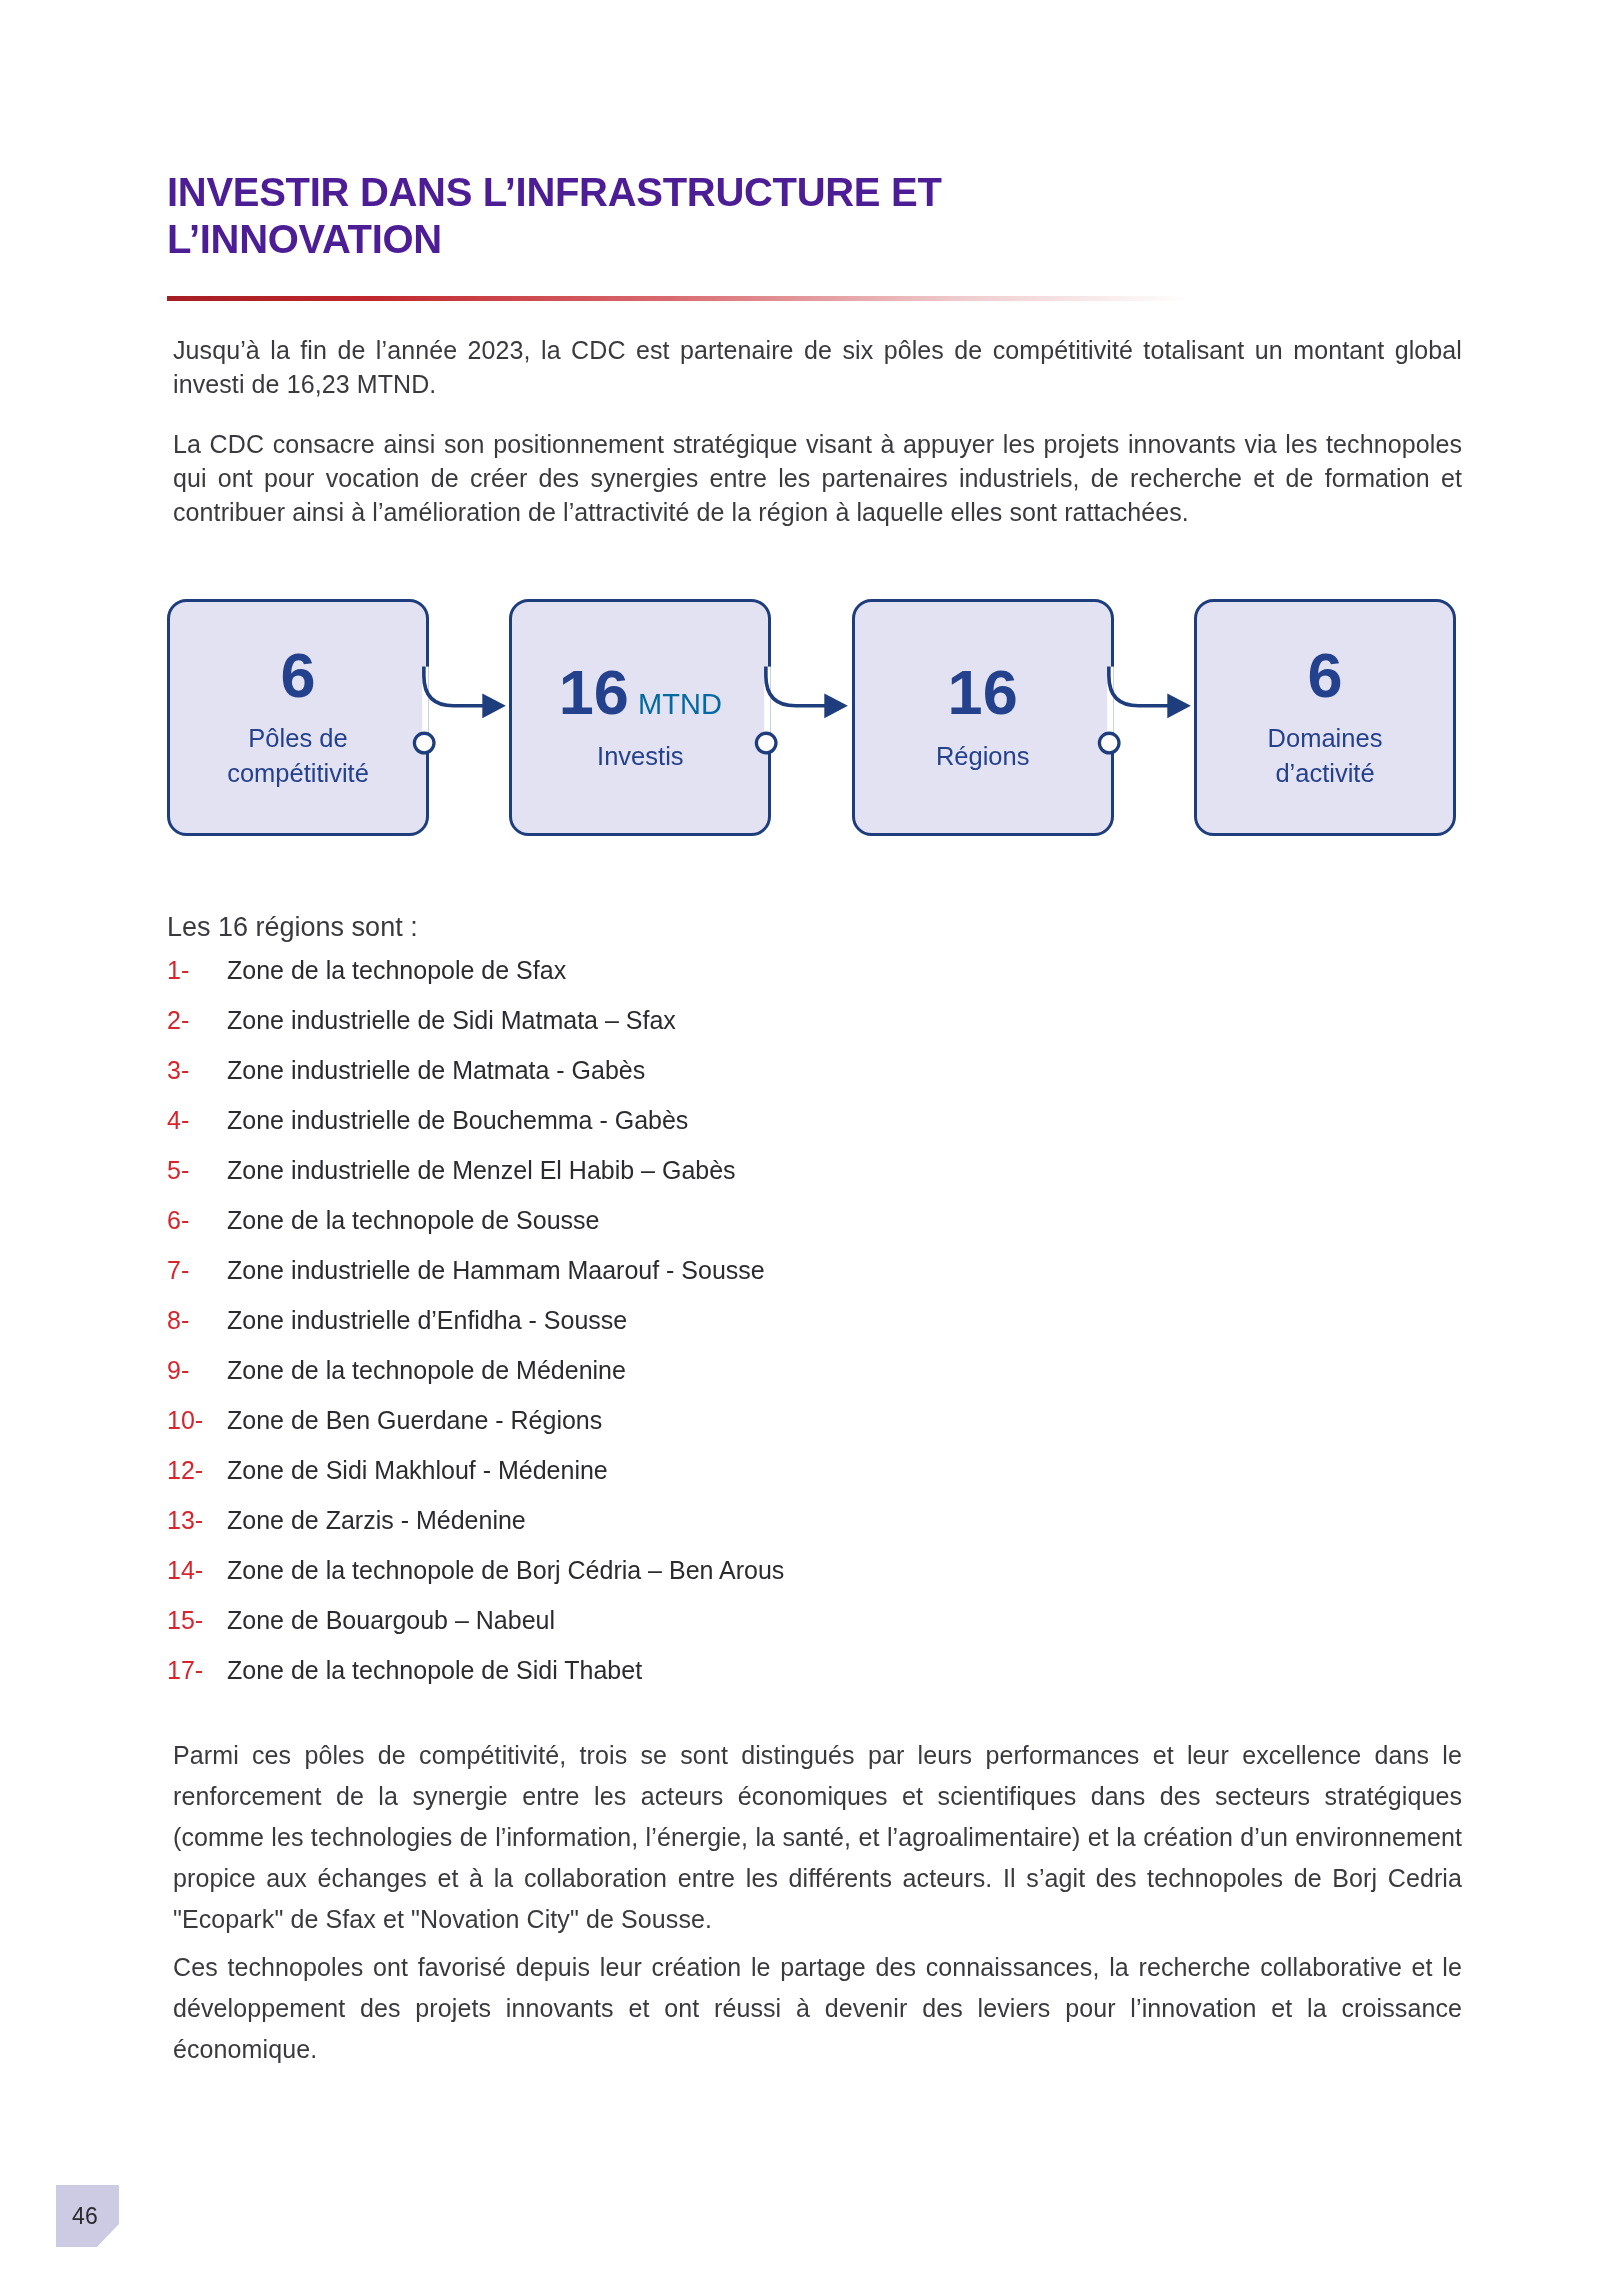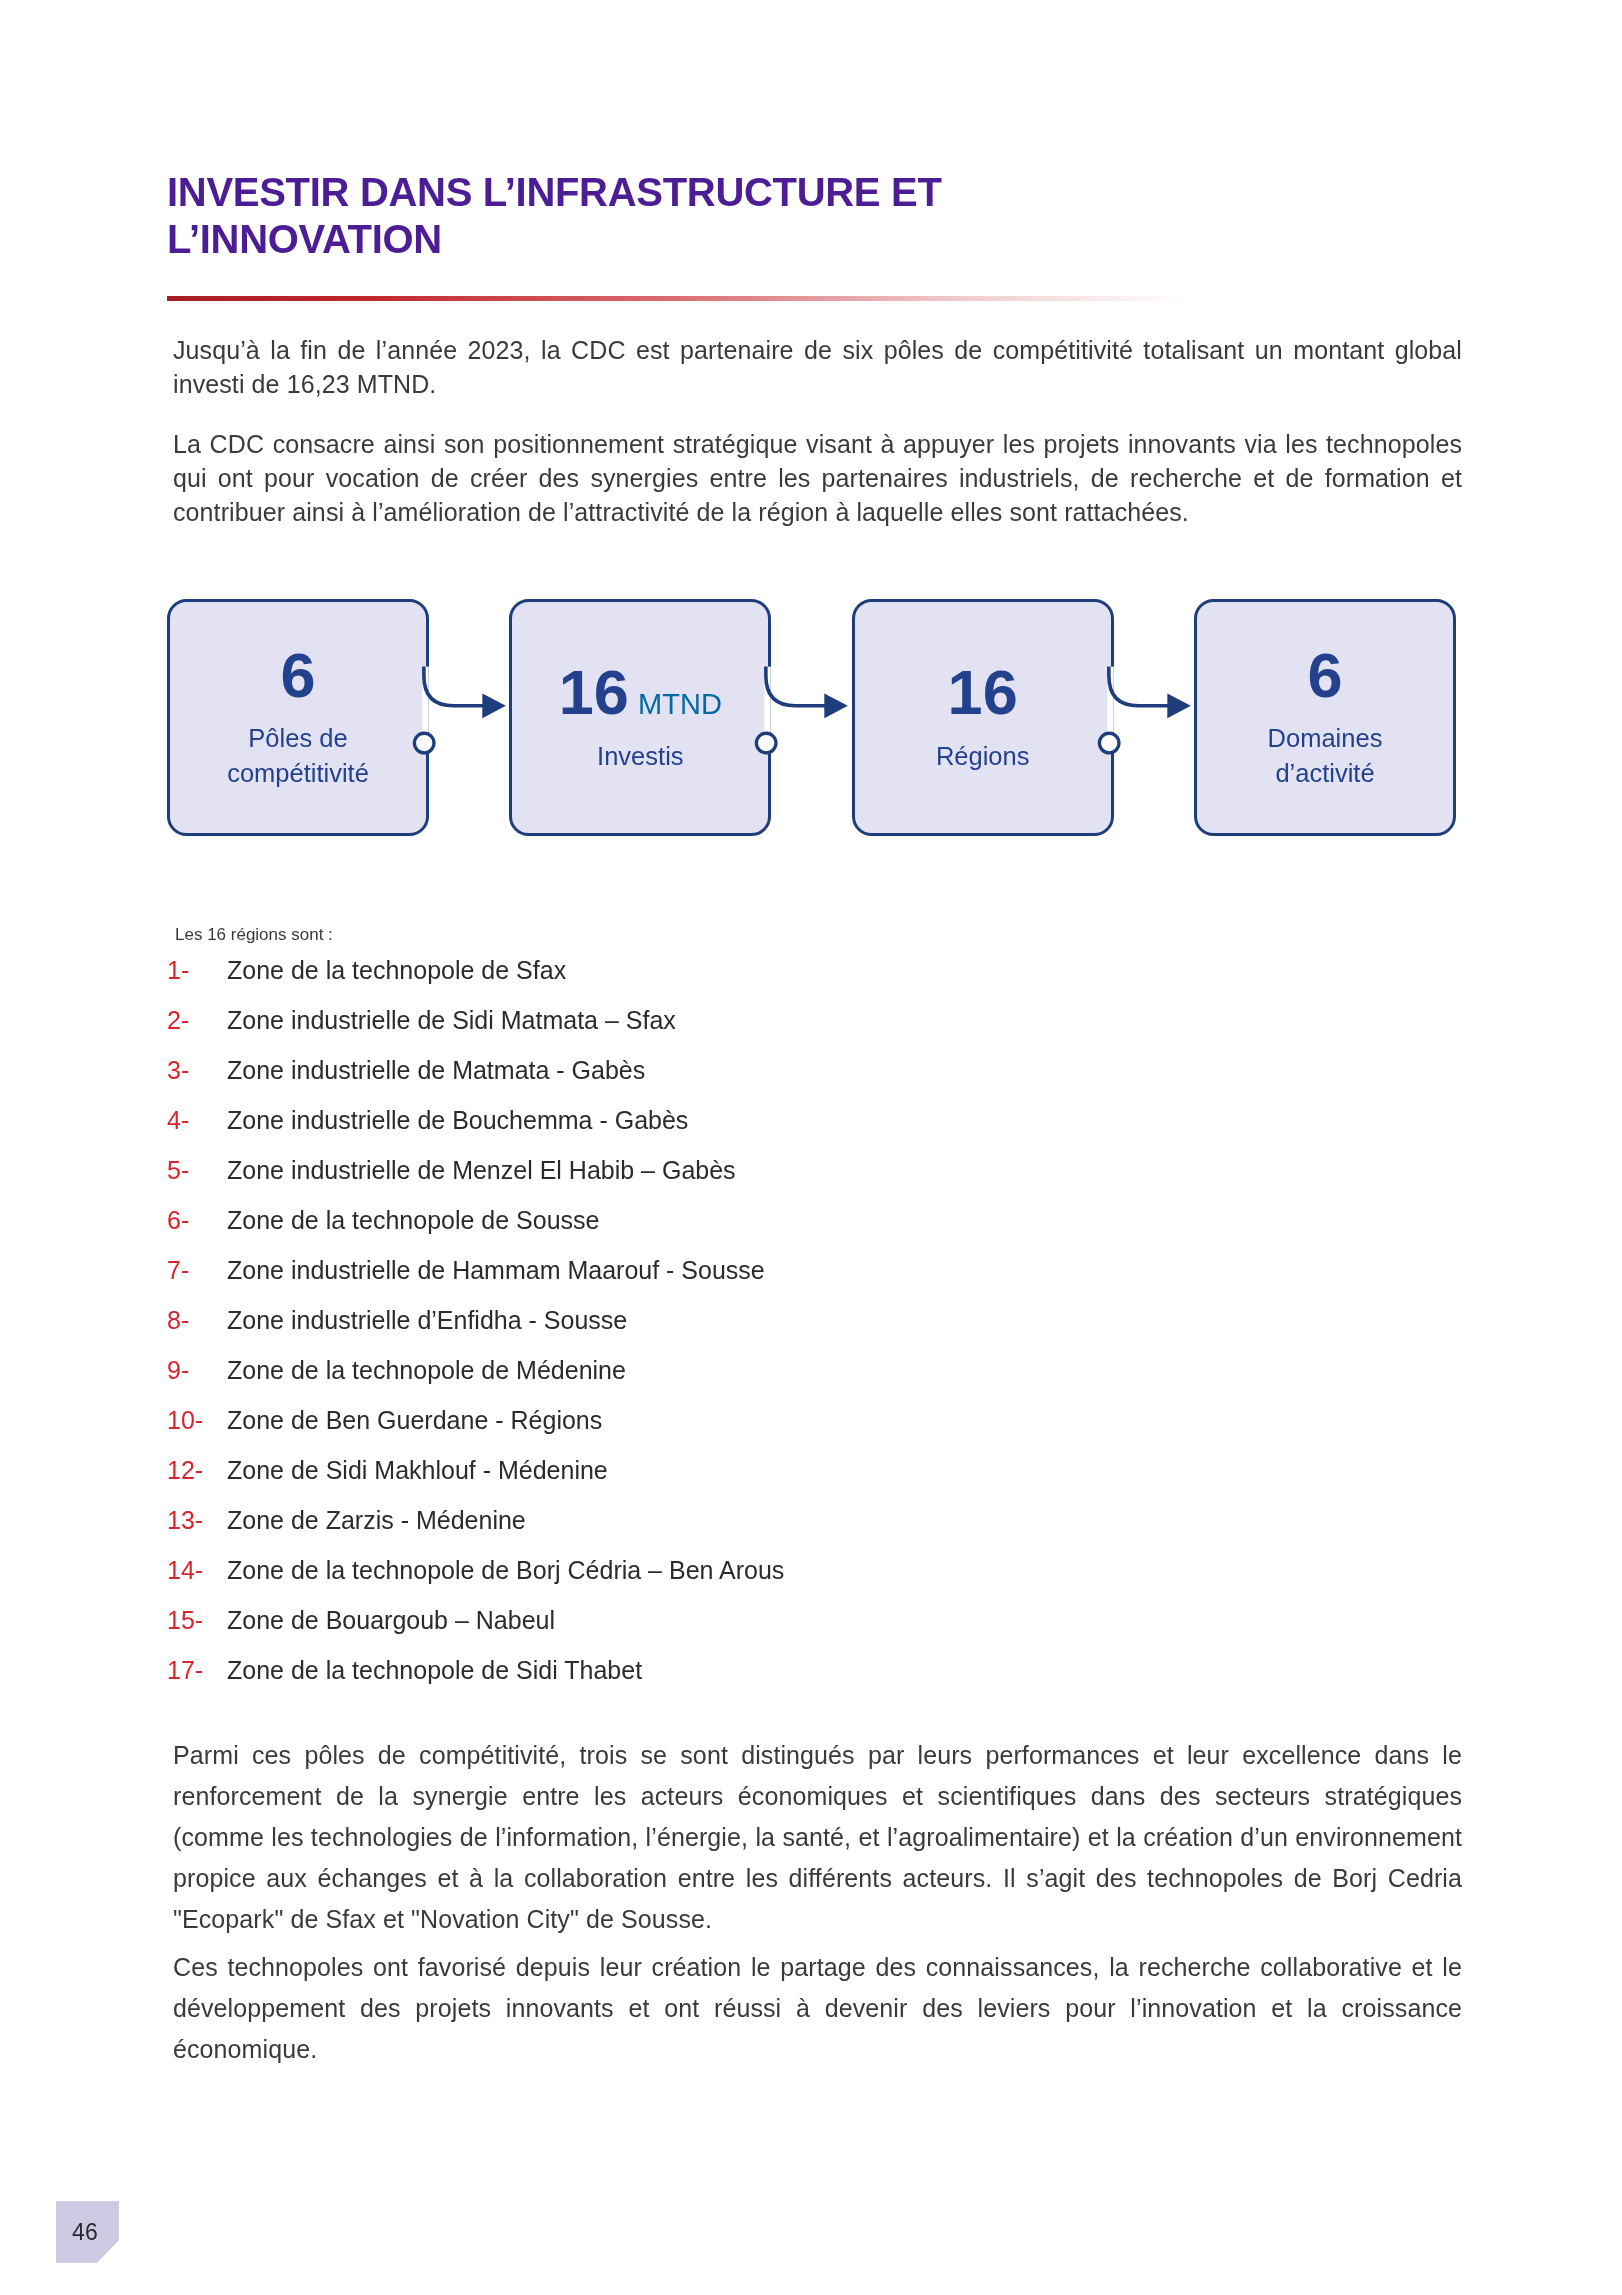--- a/index.html
+++ b/index.html
@@ -106,22 +106,22 @@
     right:-84px;
     overflow:visible;
     z-index:2;
   }
 
   
   .regions-intro{
     position:absolute;
     top:910px;
     left:0;
-    margin:8px;
-    font-size:17px;
+    margin:0;
+    font-size:27px;
     line-height:34px;
     color:#3a393d;
     font-weight:300;
   }
   .regions-list{
     position:absolute;
     top:957px;
     left:0;
     width:1289px;
     margin:0;
@@ -151,21 +151,20 @@
     height:62px;
     background:#cdcae3;
     clip-path:polygon(0 0,100% 0,100% 63%,65% 100%,0 100%);
     display:flex;
     align-items:center;
     justify-content:center;
     padding-right:5.2px;
     box-sizing:border-box;
     font-size:23px;
     color:#2a292d;
-    margin-top:16px;
   }
 </style>
 </head>
 <body>
 
 <div class="page">
   <div class="content">
 
     <h1 class="doc-title"><span>INVESTIR DANS L’INFRASTRUCTURE ET</span><br><span>L’INNOVATION</span></h1>
 

